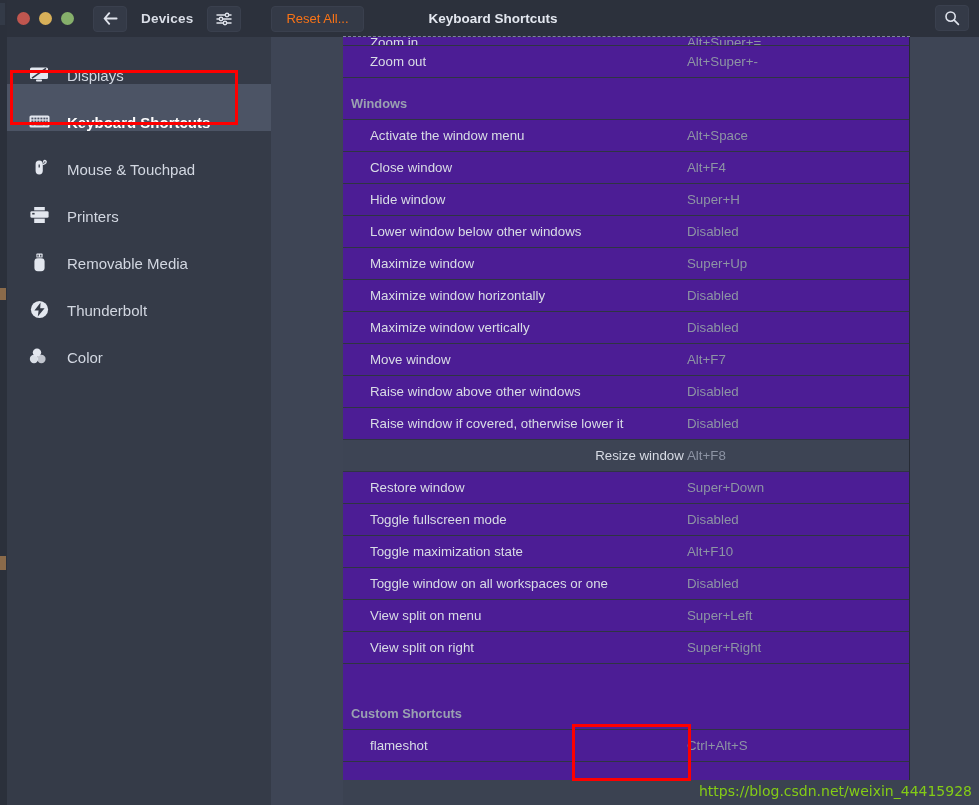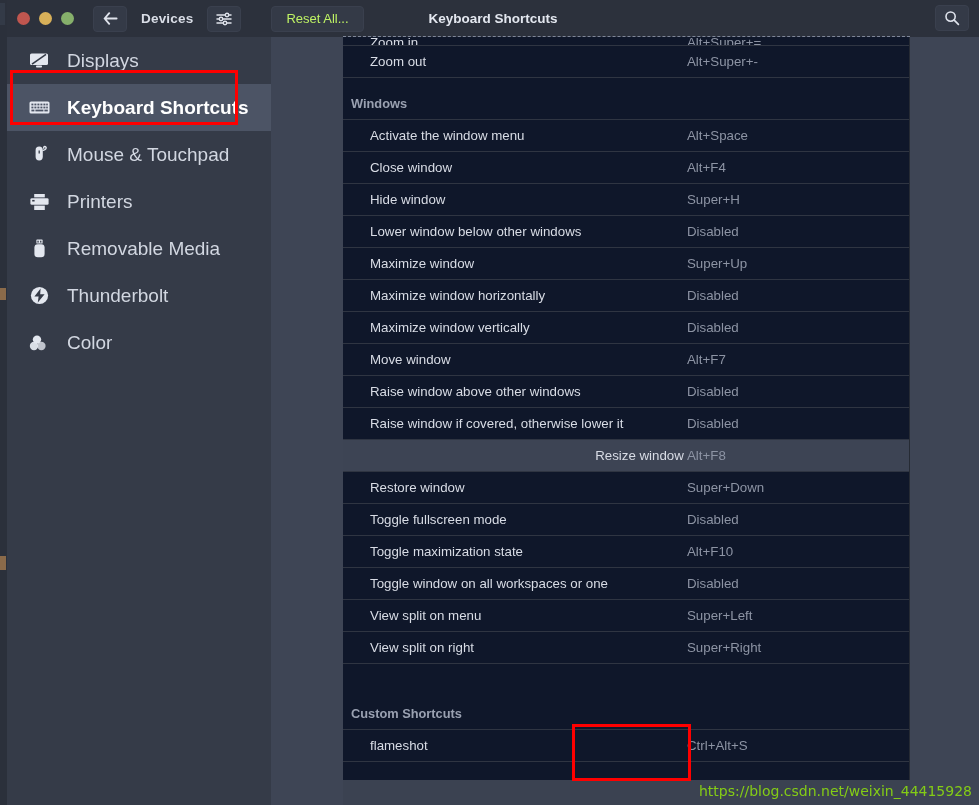--- a/index.html
+++ b/index.html
@@ -51,38 +51,38 @@
     display: flex; align-items: center; justify-content: center;
     font-size: 12.5px; cursor: default;
   }
   .hbtn.back { width: 34px; margin-left: 19px; }
   .devices-label {
     margin-left: 14px; color: #d9dde6; font-weight: bold; font-size: 13.5px;
     letter-spacing: .2px;
   }
   .hbtn.sliders { width: 34px; margin-left: 14px; }
   .hbtn.reset {
-    margin-left: 30px; padding: 12px 14px; font-size: 13px; color: #bef264; text-align: center;
+    margin-left: 30px; padding: 12px 14px; font-size: 13px; color: #f97316; text-align: center;
   }
   .win-title {
     position: absolute; left: 0; right: 0; text-align: center;
     color: #e3e7ef; font-weight: bold; font-size: 13.5px; pointer-events: none;
   }
   .hbtn.search {
     width: 34px; position: absolute; right: 10px; top: 5px;
   }
 
   
   .sidebar {
     position: absolute; left: 7px; top: 37px; width: 264px; height: 768px;
     background: #353b48;
   }
   .side-item {
-    height: 47px; display: flex; align-items: center;
-    padding-left: 21px; color: #d2d7e1; font-size: 19px;
+    height: 47px; display: flex; align-items: flex-end;
+    padding-left: 21px; color: #d2d7e1; font-size: 15px;
   }
   .side-item .sicon {
     width: 22px; height: 20px; margin-right: 17px;
     display: flex; align-items: center; justify-content: center;
     color: #e2e6ee;
   }
   .side-item.active { background: #4c5465; font-weight: bold; color: #ffffff; }
 
   
   .gap-left {
@@ -90,21 +90,21 @@
     background: #3e4555;
   }
   .gap-right {
     position: absolute; left: 910px; top: 37px; width: 69px; height: 768px;
     background: #3e4555;
   }
 
   
   .listpanel {
     position: absolute; left: 343px; top: 37px; width: 567px; height: 743px;
-    background: #0f172a;
+    background: #4c1d95;
     border-right: 1px solid #262b34;
     overflow: hidden;
   }
   .focus-dash {
     position: absolute; left: 343px; top: 36px; width: 567px; height: 0;
     border-top: 1px dashed #7e8698;
     z-index: 6; pointer-events: none;
   }
   .row {
     position: relative; height: 32px;

